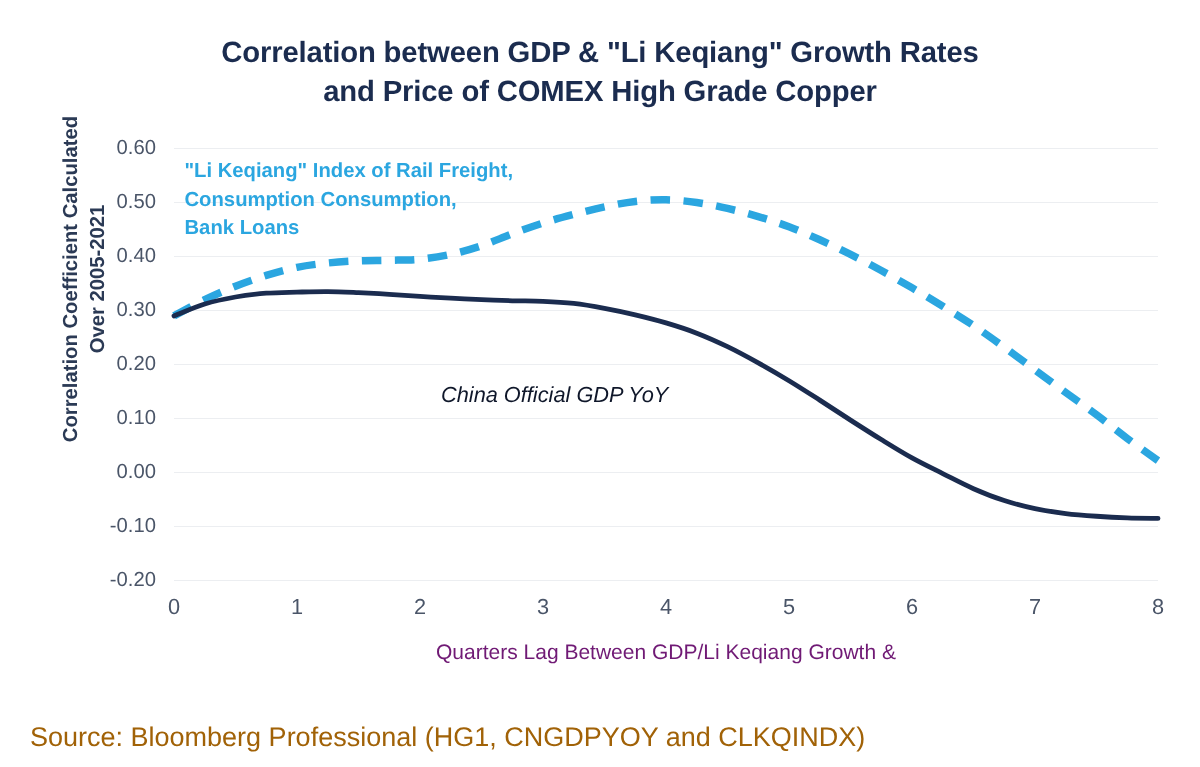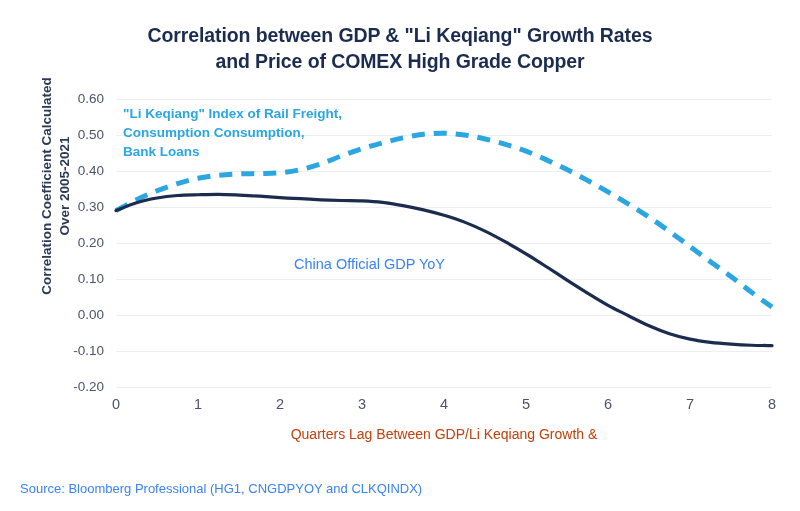--- a/index.html
+++ b/index.html
@@ -94,49 +94,50 @@
   }
   .xlabel-block {
     position: absolute;
     left: 116px;
     top: 424px;
     width: 656px;
     text-align: center;
   }
   .xlabel-line {
     font-size: 14px;
-    color: #c2410c;
+    color: #701a75;
     line-height: 20px;
     white-space: nowrap;
   }
   .annot-blue {
     position: absolute;
     left: 123px;
     top: 104px;
     color: #2ba6e0;
     font-size: 13.5px;
     font-weight: bold;
     line-height: 19px;
     white-space: nowrap;
   }
   .annot-navy {
     position: absolute;
     left: 294px;
     top: 255px;
-    color: #3b82f6;
+    color: #0f172a;
     font-size: 14.5px;
     line-height: 18px;
     white-space: nowrap;
+    font-style: italic;
   }
   .source-note {
     position: absolute;
     left: 20px;
     top: 481px;
-    font-size: 13px;
-    color: #3b82f6;
+    font-size: 18px;
+    color: #a16207;
     white-space: nowrap;
     text-align: center;
   }
 </style>
 </head>
 <body>
 
 <div id="figure">
 
   <div class="title-block">

